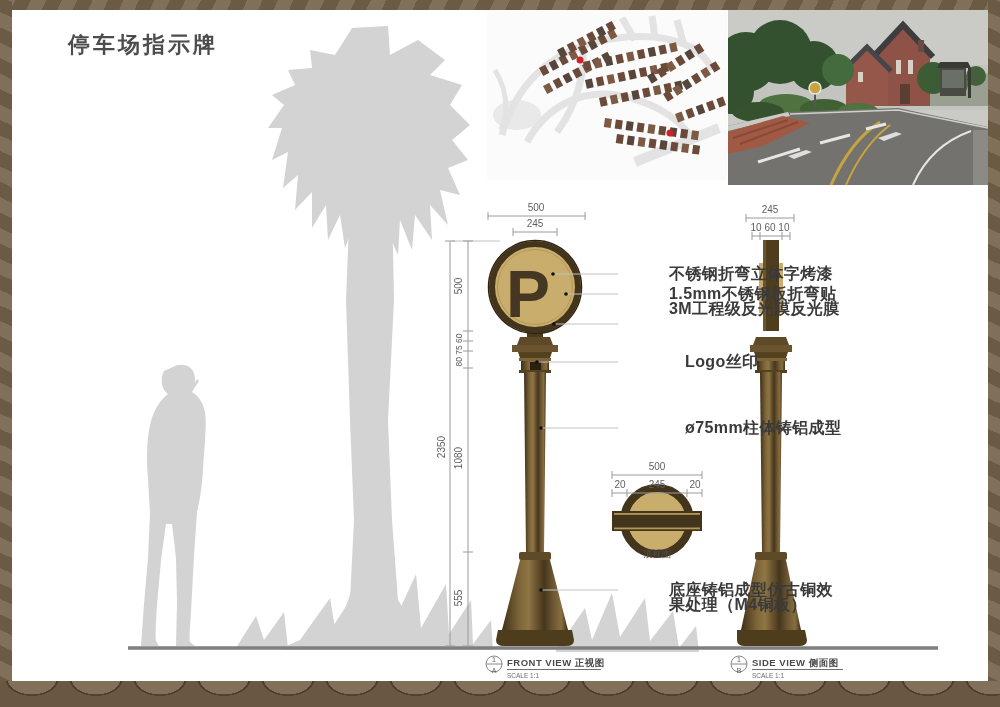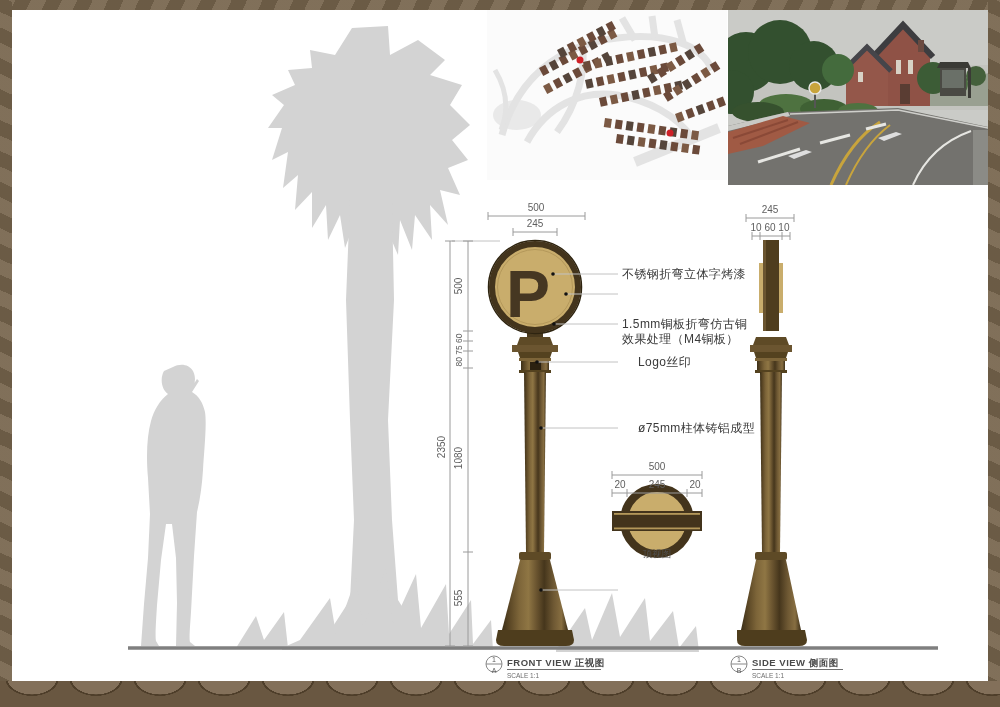--- a/index.html
+++ b/index.html
@@ -11,22 +11,22 @@
     background-image:repeating-linear-gradient(115deg, rgba(255,255,255,.07) 0 14px, rgba(0,0,0,.10) 14px 28px);}
   .frame.left{left:0;top:0;width:12px;height:707px;
     background-image:repeating-linear-gradient(25deg, rgba(255,255,255,.07) 0 14px, rgba(0,0,0,.10) 14px 28px);}
   .frame.right{right:0;top:0;width:12px;height:707px;
     background-image:repeating-linear-gradient(25deg, rgba(255,255,255,.07) 0 14px, rgba(0,0,0,.10) 14px 28px);}
   .frame.bottom{left:0;bottom:0;width:1000px;height:26px;background-color:#695741;
     background-image:radial-gradient(ellipse 36px 24px at 50% -3px, #83705a 0 68%, #4e3e2a 69% 74%, #695741 75%);
     background-size:64px 26px;background-repeat:repeat-x;}
   .page-title{position:absolute;left:68px;top:30px;font-size:22px;font-weight:bold;
     color:#4d4d4d;letter-spacing:3px;z-index:5;}
-  .callout{position:absolute;font-size:12px;font-weight:normal;color:#3a3a3a;
-    line-height:14.5px;letter-spacing:.4px;white-space:nowrap;z-index:6;}
+  .callout{position:absolute;font-size:16px;font-weight:bold;color:#3a3a3a;
+    line-height:14.5px;letter-spacing:.4px;white-space:nowrap;z-index:6;margin-left:47px;}
   svg{position:absolute;}
   #drawing{left:0;top:0;z-index:3;}
   #siteplan{left:487px;top:10px;z-index:4;}
   #photo{left:728px;top:10px;z-index:4;}
   .dimtxt{fill:#5f5f5f;font-size:10px;font-family:"Liberation Sans", sans-serif;}
   .dimtxt-s{fill:#5f5f5f;font-size:8.5px;font-family:"Liberation Sans", sans-serif;}
   .dim{stroke:#9a9a9a;stroke-width:1;}
   .leader{stroke:#c2c2c2;stroke-width:1;}
   .vlabel{fill:#4a4a4a;font-size:9.5px;font-weight:bold;letter-spacing:.5px;
     font-family:"Liberation Sans", sans-serif;}
@@ -36,20 +36,21 @@
 </head>
 <body>
 
 <div id="sheet">
 
   <div class="frame top"></div>
   <div class="frame left"></div>
   <div class="frame right"></div>
   <div class="frame bottom"></div>
 
+  <div class="page-title">停车场指示牌</div>
 
   <svg id="drawing" width="1000" height="707" viewBox="0 0 1000 707">
     <defs>
       <linearGradient id="flute" x1="0" y1="0" x2="1" y2="0">
         <stop offset="0" stop-color="#3c2f18"></stop>
           <stop offset=".12" stop-color="#5c4826"></stop>
         <stop offset=".26" stop-color="#7d6539"></stop>
           <stop offset=".4" stop-color="#8f7644"></stop>
         <stop offset=".52" stop-color="#6b5530"></stop>
           <stop offset=".64" stop-color="#46361c"></stop>
@@ -399,24 +400,28 @@
     </g>
 
     <line x1="87" y1="82" x2="87" y2="98" stroke="#555" stroke-width="2"></line>
     <circle cx="87" cy="78" r="6" fill="#c8a43c" stroke="#e8e8e8" stroke-width="1.5"></circle>
     <rect x="245" y="120" width="20" height="55" fill="#8b8b86"></rect>
   </svg>
 
   <div class="callout" style="left:622px;top:267px">
     <div>不锈钢折弯立体字烤漆</div>
   </div>
-  <div class="callout" style="left:622px;top:317px">
-    <div>1.5mm铜板折弯仿古铜</div>
-    <div>效果处理（M4铜板）</div>
+  <div class="callout" style="left:622px;top:287px">
+    <div>1.5mm不锈钢板折弯贴</div>
+    <div>3M工程级反光膜反光膜</div>
   </div>
   <div class="callout" style="left:638px;top:355px">
     <div>Logo丝印</div>
   </div>
   <div class="callout" style="left:638px;top:421px">
     <div>ø75mm柱体铸铝成型</div>
   </div>
+  <div class="callout" style="left:622px;top:583px">
+    <div>底座铸铝成型仿古铜效</div>
+    <div>果处理（M4铜板）</div>
+  </div>
 
 </div>
 
 </body></html>

